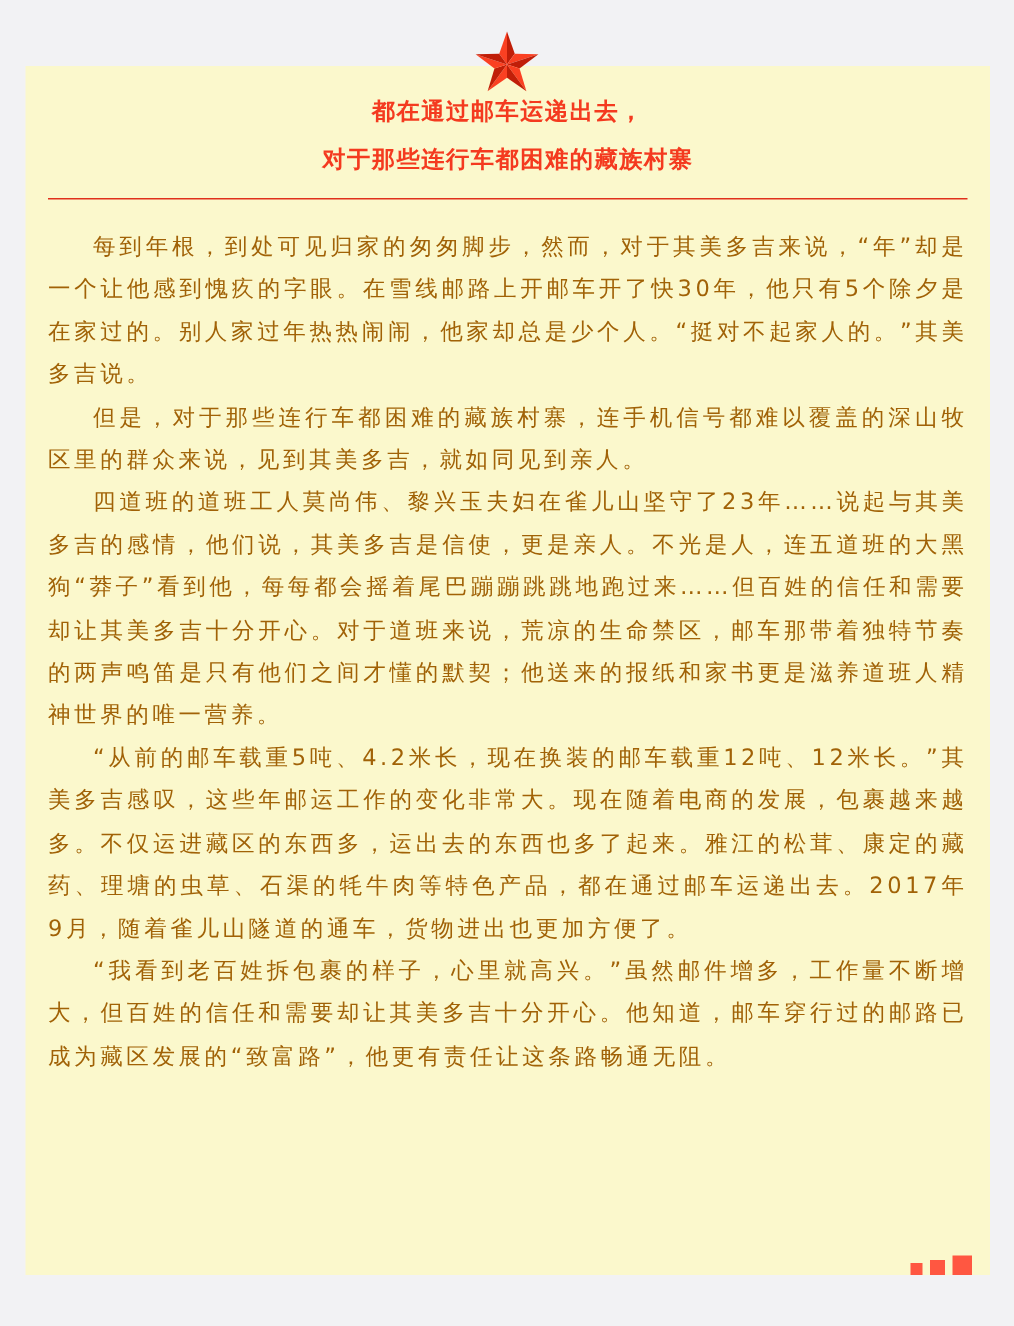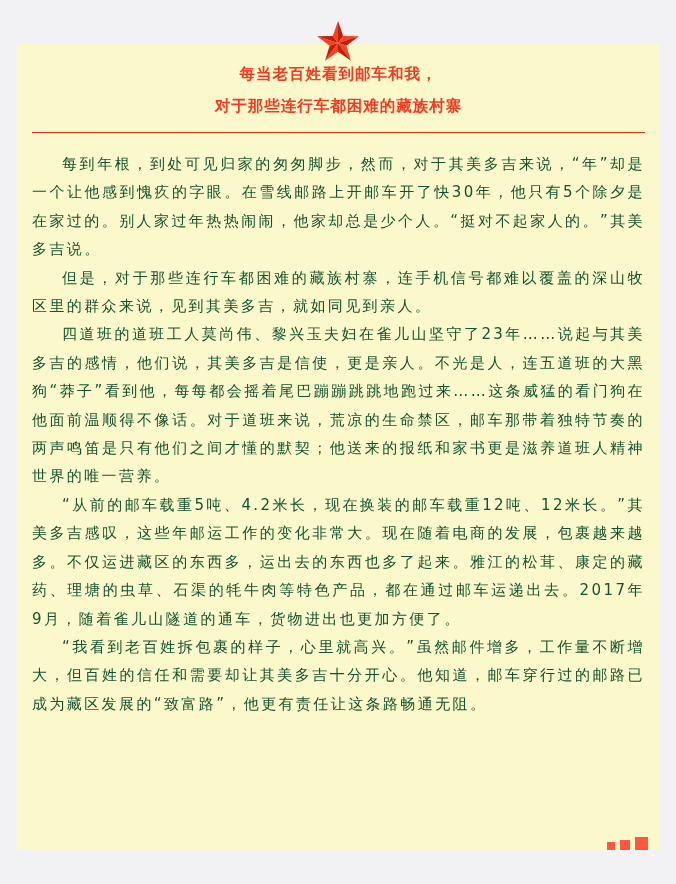--- a/index.html
+++ b/index.html
@@ -54,21 +54,21 @@
   }
   .article-body {
     margin-top: 17px;
   }
   .article-body p {
     margin: 0;
     text-indent: 2em;
     font-size: 15px;
     line-height: 28.4px;
     letter-spacing: 2.4px;
-    color: #14532d;
+    color: #a16207;
     text-align: justify;
   }
   .squares {
     position: absolute;
     right: 12px;
     bottom: 0;
     display: flex;
     align-items: flex-end;
     gap: 5px;
     z-index: 3;
@@ -92,30 +92,30 @@
     <polygon points="24,22 24,30.80 11.07,39.80" fill="#FA4022"></polygon>
     <polygon points="24,22 11.07,39.80 15.63,24.72" fill="#C01E08"></polygon>
     <polygon points="24,22 15.63,24.72 3.08,15.20" fill="#FA4022"></polygon>
     <polygon points="24,22 3.08,15.20 18.83,14.88" fill="#C01E08"></polygon>
   </svg>
 </div>
 
 <div class="panel">
 
   <div class="title-block">
-    <div class="title-line">每当老百姓看到邮车和我，</div>
+    <div class="title-line">都在通过邮车运递出去，</div>
     <div class="title-line">对于那些连行车都困难的藏族村寨</div>
   </div>
 
   <hr class="divider">
 
   <div class="article-body">
     <p>每到年根，到处可见归家的匆匆脚步，然而，对于其美多吉来说，“年”却是一个让他感到愧疚的字眼。在雪线邮路上开邮车开了快30年，他只有5个除夕是在家过的。别人家过年热热闹闹，他家却总是少个人。“挺对不起家人的。”其美多吉说。</p>
     <p>但是，对于那些连行车都困难的藏族村寨，连手机信号都难以覆盖的深山牧区里的群众来说，见到其美多吉，就如同见到亲人。</p>
-    <p>四道班的道班工人莫尚伟、黎兴玉夫妇在雀儿山坚守了23年……说起与其美多吉的感情，他们说，其美多吉是信使，更是亲人。不光是人，连五道班的大黑狗“莽子”看到他，每每都会摇着尾巴蹦蹦跳跳地跑过来……这条威猛的看门狗在他面前温顺得不像话。对于道班来说，荒凉的生命禁区，邮车那带着独特节奏的两声鸣笛是只有他们之间才懂的默契；他送来的报纸和家书更是滋养道班人精神世界的唯一营养。</p>
+    <p>四道班的道班工人莫尚伟、黎兴玉夫妇在雀儿山坚守了23年……说起与其美多吉的感情，他们说，其美多吉是信使，更是亲人。不光是人，连五道班的大黑狗“莽子”看到他，每每都会摇着尾巴蹦蹦跳跳地跑过来……但百姓的信任和需要却让其美多吉十分开心。对于道班来说，荒凉的生命禁区，邮车那带着独特节奏的两声鸣笛是只有他们之间才懂的默契；他送来的报纸和家书更是滋养道班人精神世界的唯一营养。</p>
     <p>“从前的邮车载重5吨、4.2米长，现在换装的邮车载重12吨、12米长。”其美多吉感叹，这些年邮运工作的变化非常大。现在随着电商的发展，包裹越来越多。不仅运进藏区的东西多，运出去的东西也多了起来。雅江的松茸、康定的藏药、理塘的虫草、石渠的牦牛肉等特色产品，都在通过邮车运递出去。2017年9月，随着雀儿山隧道的通车，货物进出也更加方便了。</p>
     <p>“我看到老百姓拆包裹的样子，心里就高兴。”虽然邮件增多，工作量不断增大，但百姓的信任和需要却让其美多吉十分开心。他知道，邮车穿行过的邮路已成为藏区发展的“致富路”，他更有责任让这条路畅通无阻。</p>
 
   </div>
 
   <div class="squares">
     <span class="sq sq1"></span>
     <span class="sq sq2"></span>
     <span class="sq sq3"></span>
   </div>

